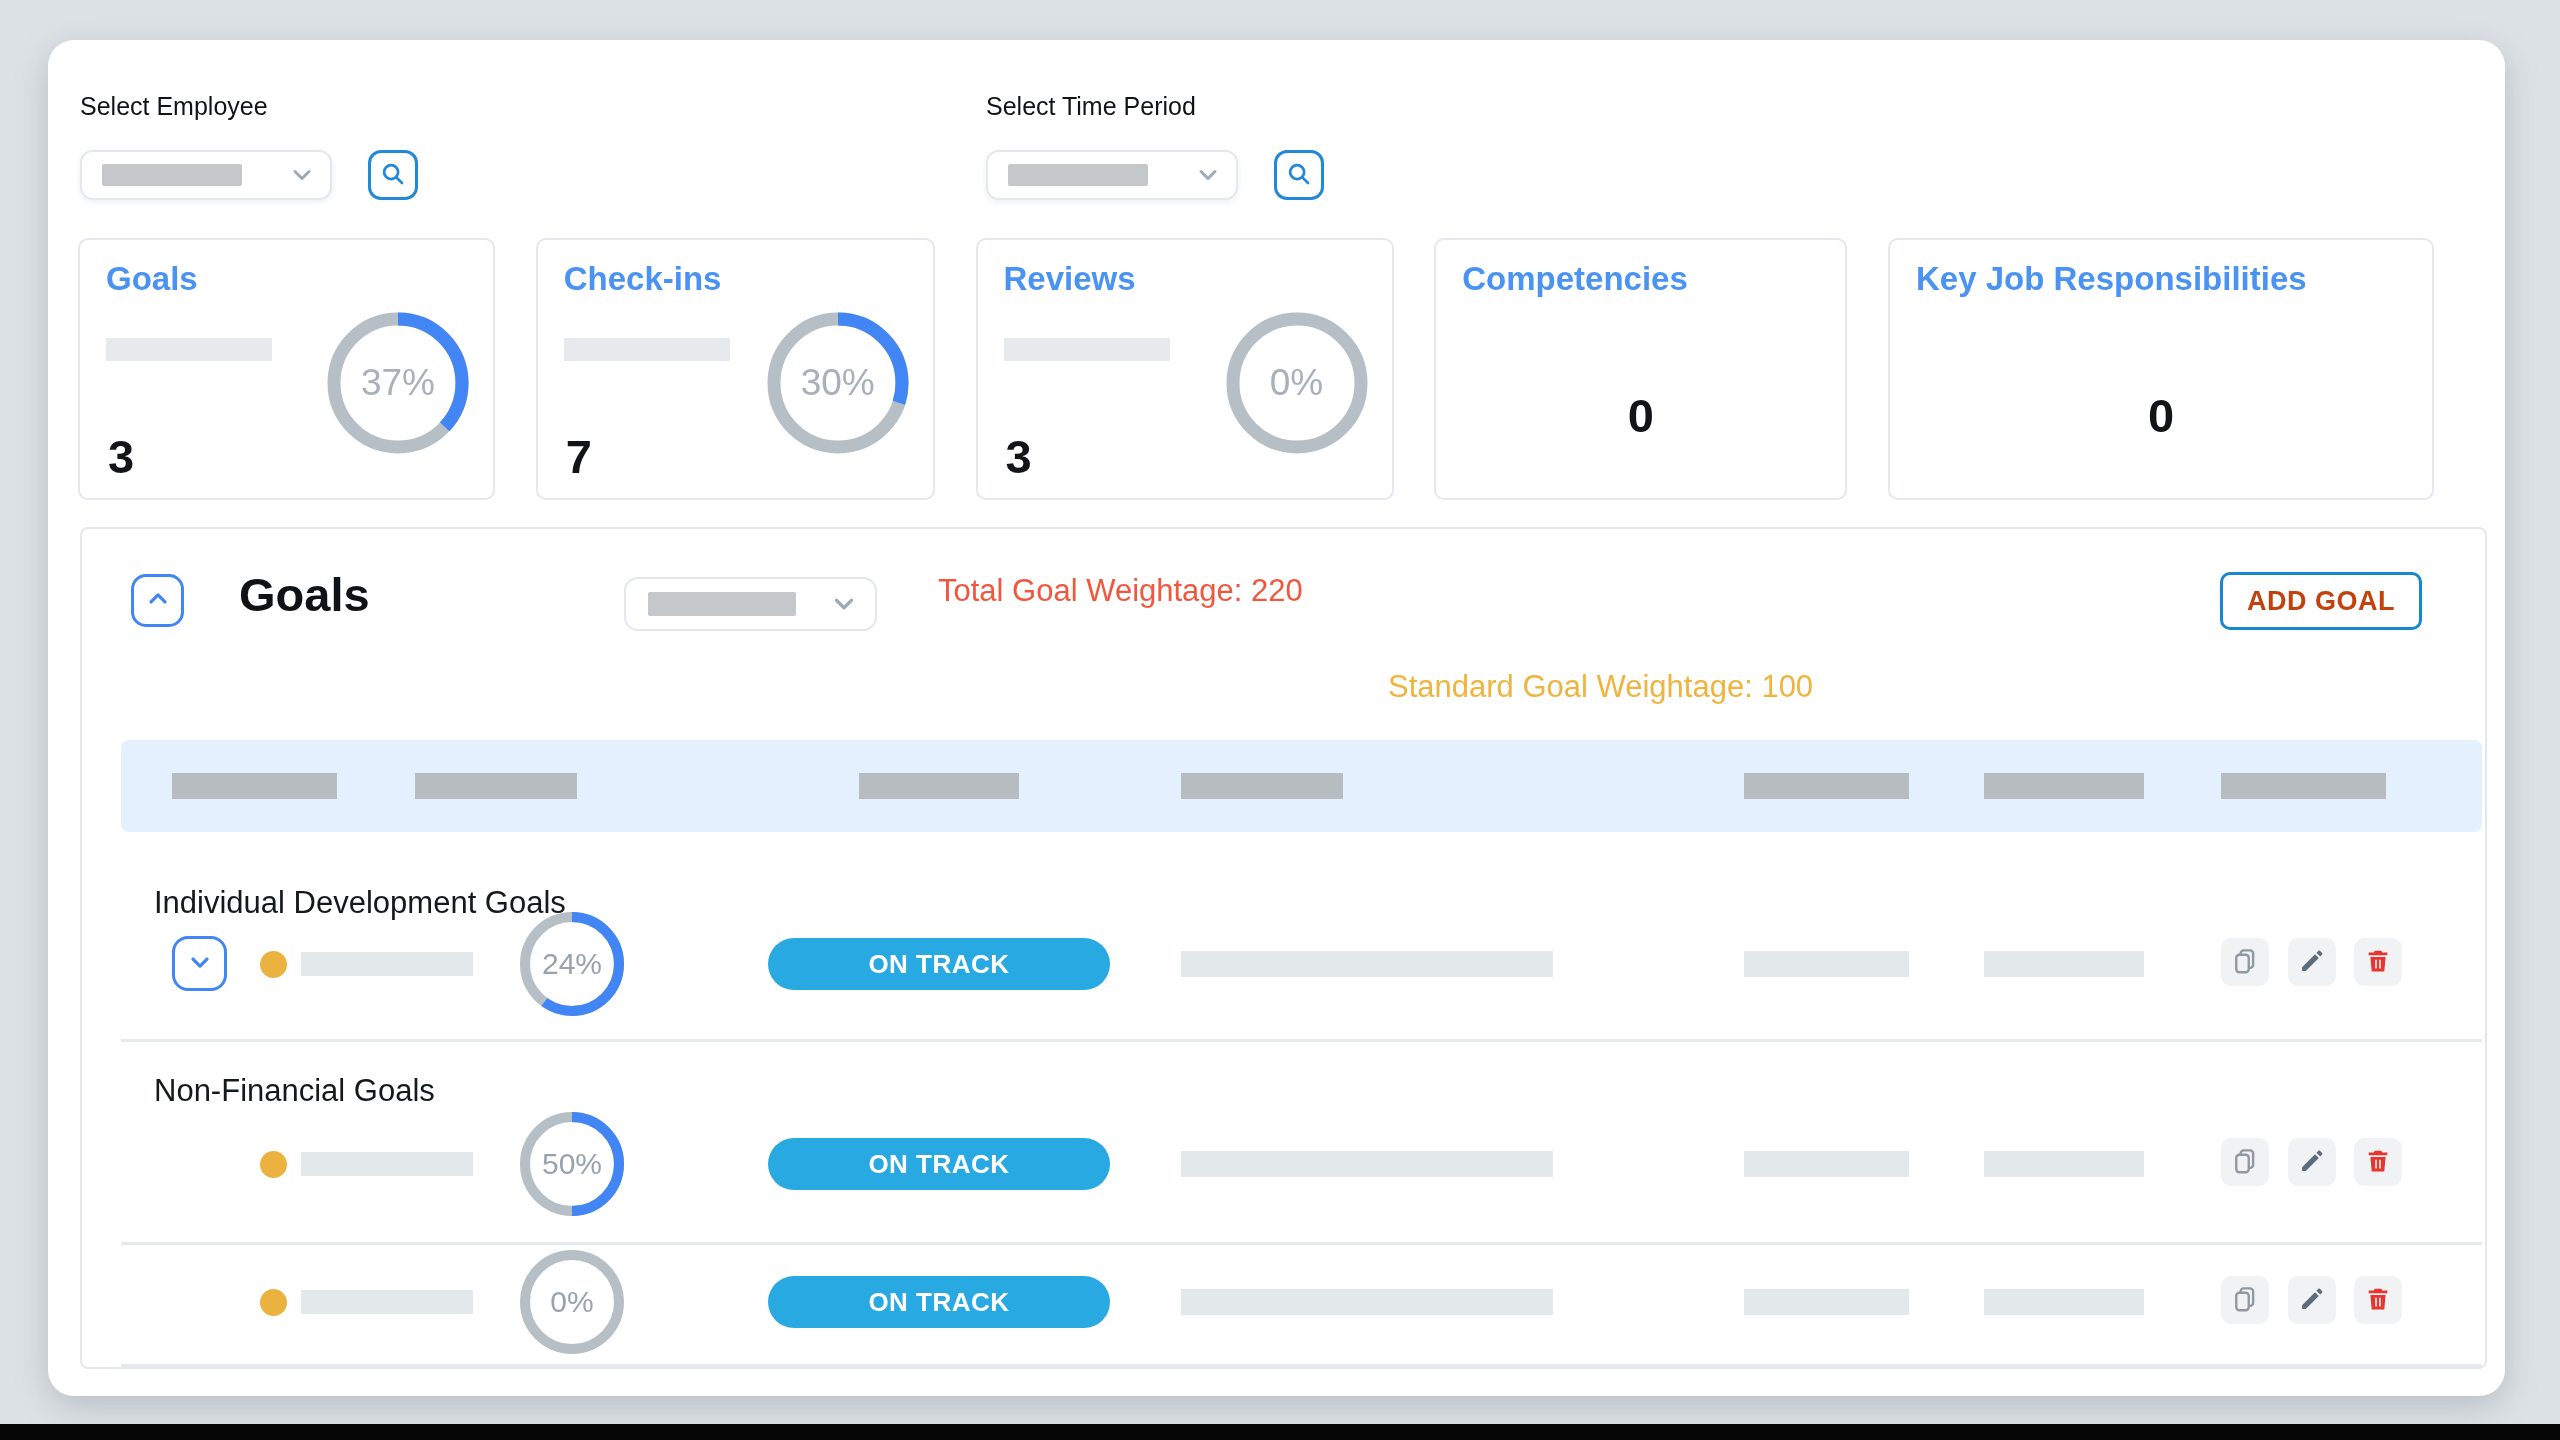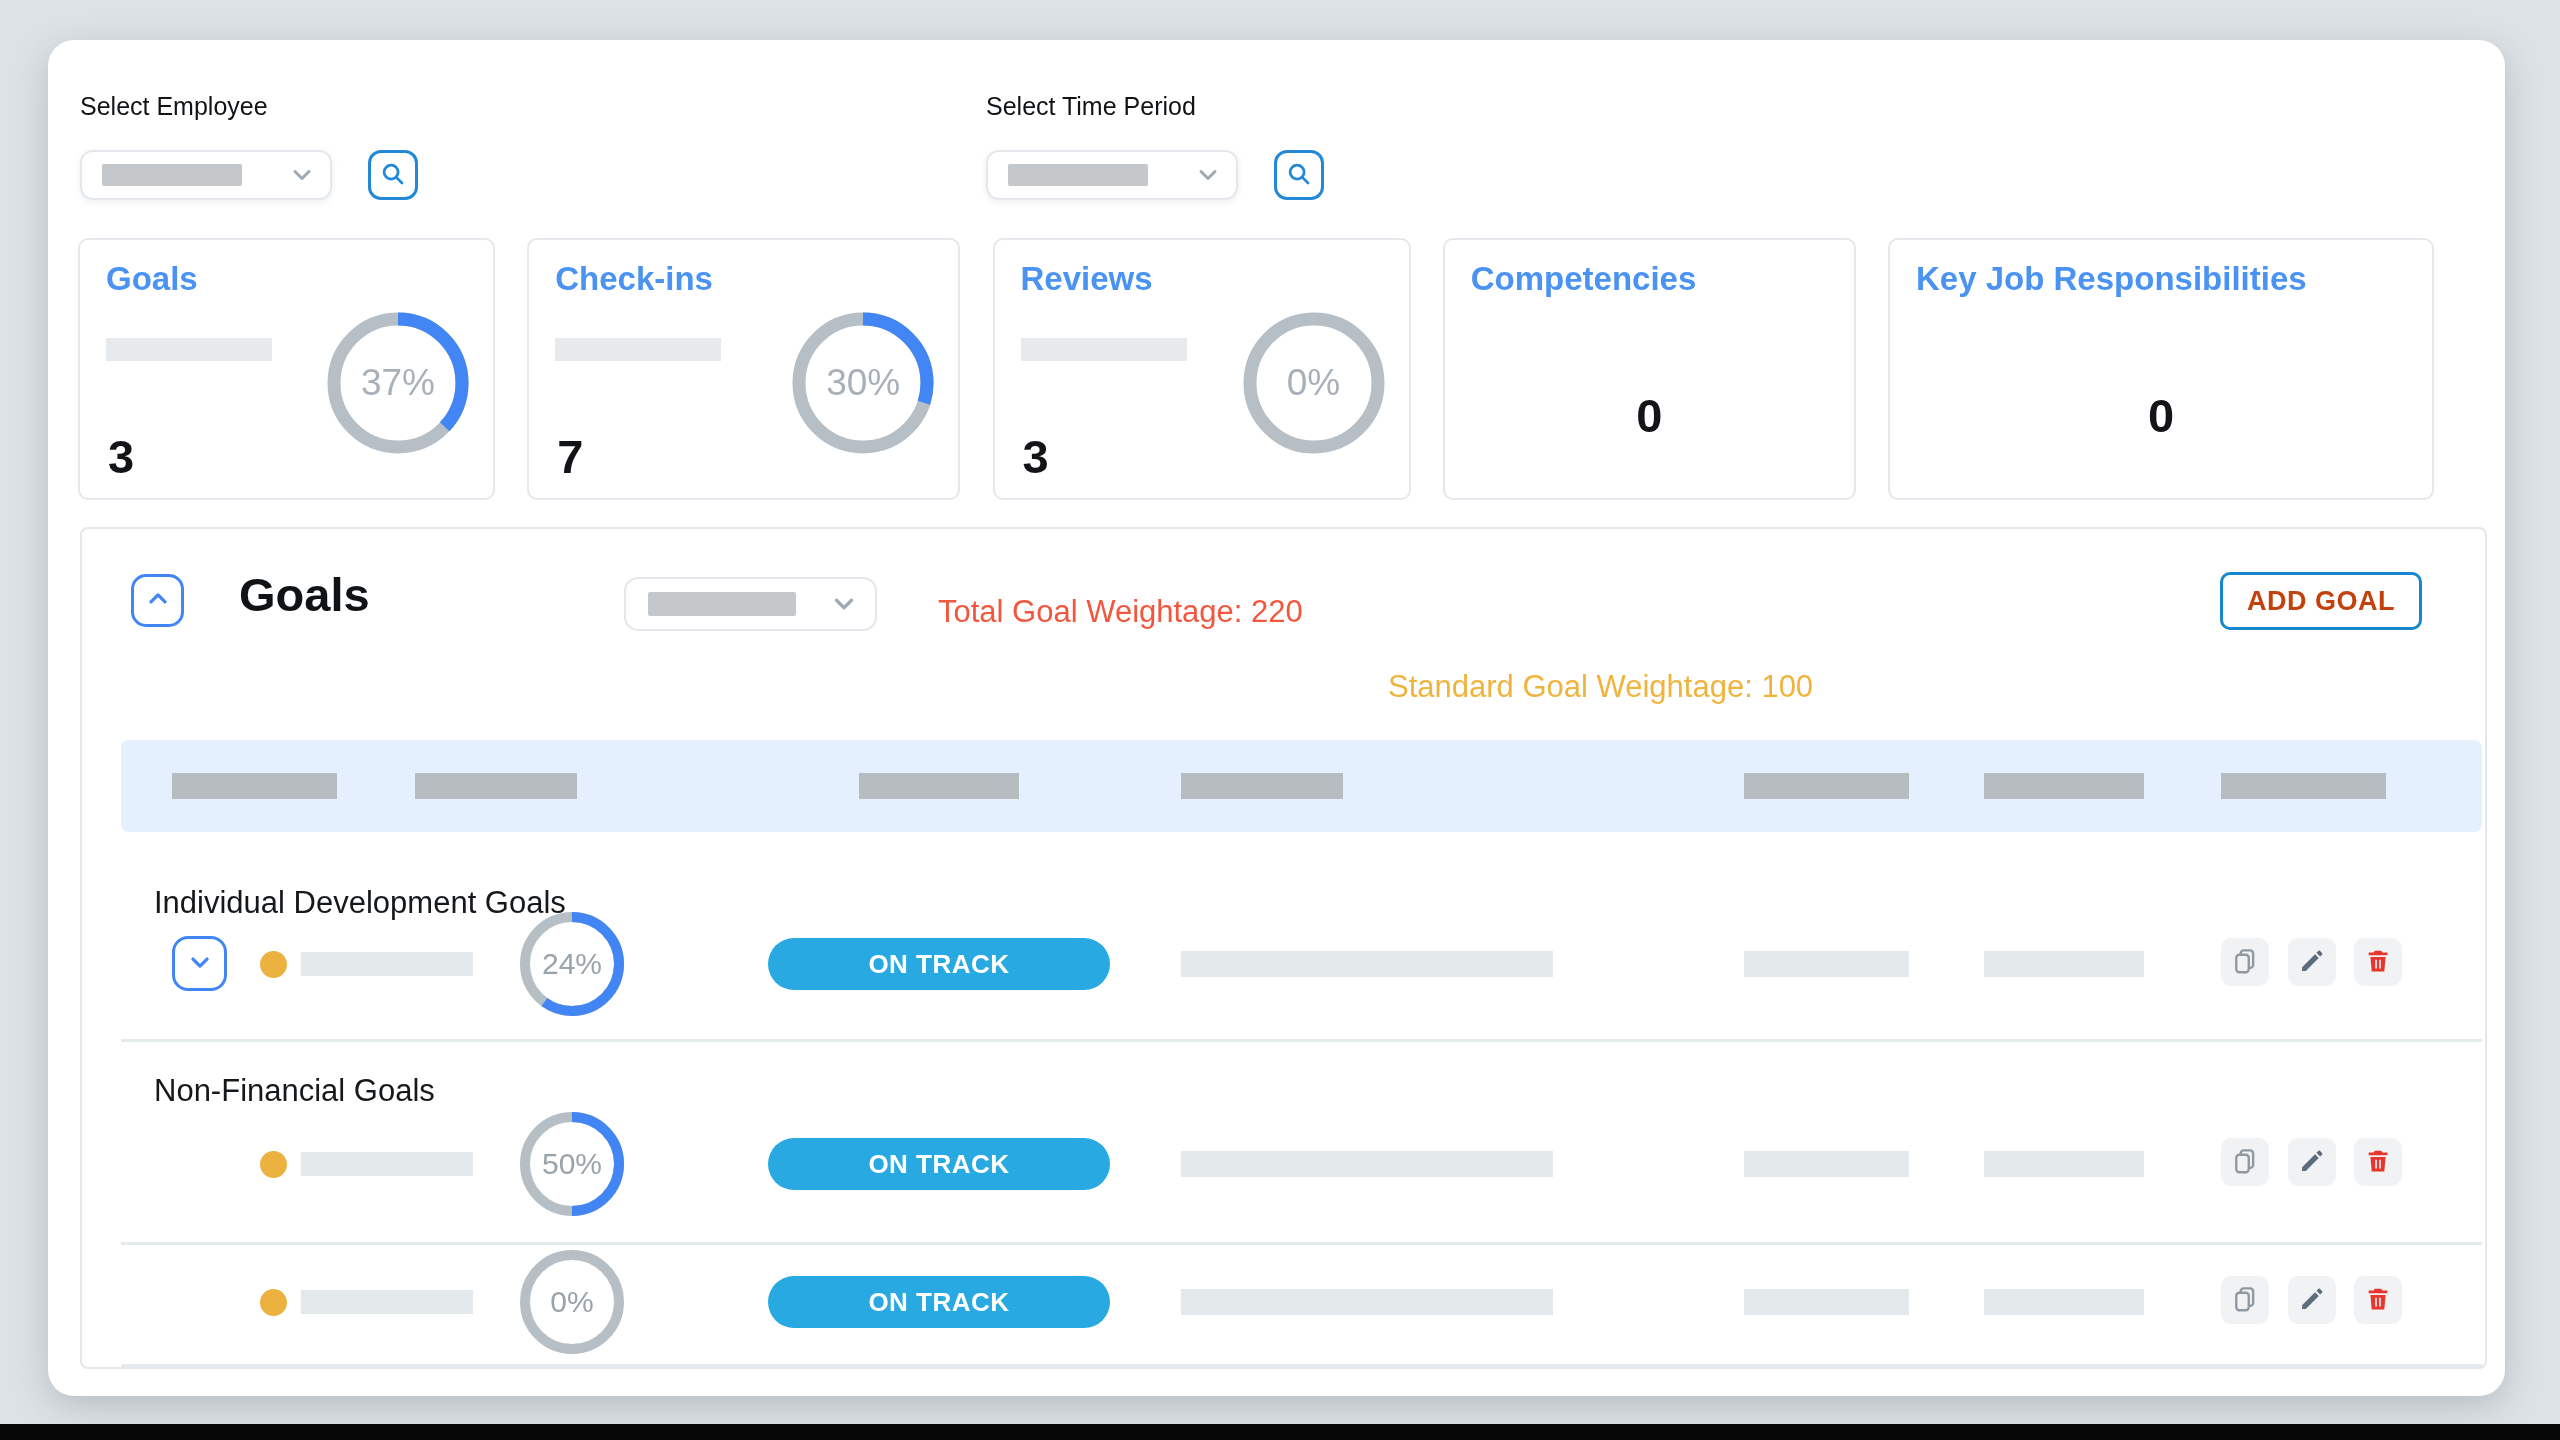--- a/index.html
+++ b/index.html
@@ -77,21 +77,21 @@
     display: flex; align-items: center; justify-content: center; cursor: pointer;
   }
   .goals-title { position: absolute; left: 157px; top: 38px; font-size: 47px; font-weight: 600; color: #101316; }
   .goals-select {
     position: absolute; left: 542px; top: 48px; width: 253px; height: 54px; background: #fff;
     border: 2px solid #e4e8ec; border-radius: 14px;
     display: flex; align-items: center; justify-content: space-between;
     padding: 0 16px 0 22px; cursor: pointer;
   }
   .goals-select .select-skeleton { width: 148px; height: 24px; }
-  .total-weightage { position: absolute; left: 856px; top: 65px; font-size: 31px; color: #f2573e; }
+  .total-weightage { position: absolute; left: 856px; top: 44px; font-size: 31px; color: #f2573e; }
   .standard-weightage { position: absolute; left: 1306px; top: 140px; font-size: 31px; color: #f0b43e; }
   .tabs { position: absolute; left: 1388px; top: 57px; display: flex; gap: 50px; }
   .tab { font-size: 31px; color: #16191c; cursor: pointer; white-space: nowrap; }
   .tab.active {
     color: #4285f4; text-decoration: underline;
     text-decoration-thickness: 2.5px; text-underline-offset: 7px;
   }
   .add-goal-btn {
     position: absolute; left: 2138px; top: 43px; width: 202px; height: 58px;
     background: #fff; border: 3.5px solid #1787ce; border-radius: 10px;
@@ -182,21 +182,21 @@
         <div class="card-skeleton"></div>
         <div class="ring-wrap card-ring">
     <svg width="142" height="142" viewBox="0 0 142 142">
       <circle cx="71" cy="71" r="64" fill="none" stroke="#b6bfc6" stroke-width="13"></circle>
       <circle cx="71" cy="71" r="64" fill="none" stroke="#4285f4" stroke-width="13" pathLength="100" stroke-dasharray="37 100" transform="rotate(-90 71 71)"></circle>
     </svg>
     <div class="ring-label">37%</div>
   </div>
         <div class="card-count">3</div>
       </div>
-      <div class="card" style="width: 433px;">
+      <div class="card" style="width: 399px;">
         <div class="card-title">Check-ins</div>
         <div class="card-skeleton"></div>
         <div class="ring-wrap card-ring">
     <svg width="142" height="142" viewBox="0 0 142 142">
       <circle cx="71" cy="71" r="64" fill="none" stroke="#b6bfc6" stroke-width="13"></circle>
       <circle cx="71" cy="71" r="64" fill="none" stroke="#4285f4" stroke-width="13" pathLength="100" stroke-dasharray="30 100" transform="rotate(-90 71 71)"></circle>
     </svg>
     <div class="ring-label">30%</div>
   </div>
         <div class="card-count">7</div>

